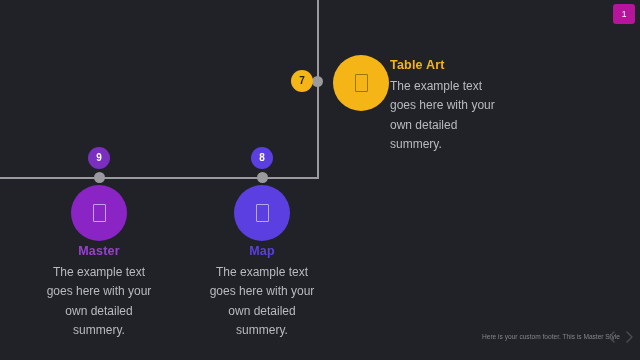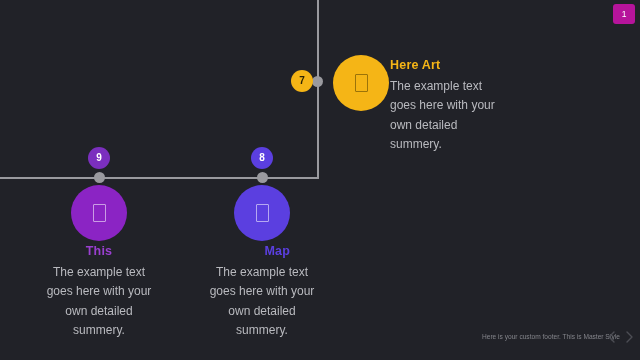--- a/index.html
+++ b/index.html
@@ -125,53 +125,53 @@
   <div class="node-dot" style="left:94px; top:172px;"></div>
 
   <div class="badge badge-7" style="left:291px; top:70px;">
     <span>7</span>
   </div>
 
   <div class="circle circle-amber" style="left:333px; top:55px; width:56px; height:56px;">
     <span class="glyph"></span>
   </div>
 
-  <div class="title title-amber" style="left:390px; top:58px;">Here Art</div>
+  <div class="title title-amber" style="left:390px; top:58px;">Table Art</div>
 
   <div class="desc" style="left:390px; top:77px; width:110px;">
     <div>The example text</div>
     <div>goes here with your</div>
     <div>own detailed summery.</div>
   </div>
 
   <div class="badge badge-8" style="left:251px; top:147px;">
     <span>8</span>
   </div>
 
   <div class="circle circle-violet" style="left:234px; top:185px; width:56px; height:56px;">
     <span class="glyph"></span>
   </div>
 
-  <div class="title title-violet" style="left:234px; top:244px; width:56px; text-align:right;">Map</div>
+  <div class="title title-violet" style="left:234px; top:244px; width:56px; text-align:center;">Map</div>
 
   <div class="desc center" style="left:207px; top:263px; width:110px;">
     <div>The example text</div>
     <div>goes here with your</div>
     <div>own detailed summery.</div>
   </div>
 
   <div class="badge badge-9" style="left:88px; top:147px;">
     <span>9</span>
   </div>
 
   <div class="circle circle-magenta" style="left:71px; top:185px; width:56px; height:56px;">
     <span class="glyph"></span>
   </div>
 
-  <div class="title title-magenta" style="left:71px; top:244px; width:56px; text-align:center;">This</div>
+  <div class="title title-magenta" style="left:71px; top:244px; width:56px; text-align:center;">Master</div>
 
   <div class="desc center" style="left:44px; top:263px; width:110px;">
     <div>The example text</div>
     <div>goes here with your</div>
     <div>own detailed summery.</div>
   </div>
 
   <div class="corner-badge">
     <span>1</span>
   </div>

